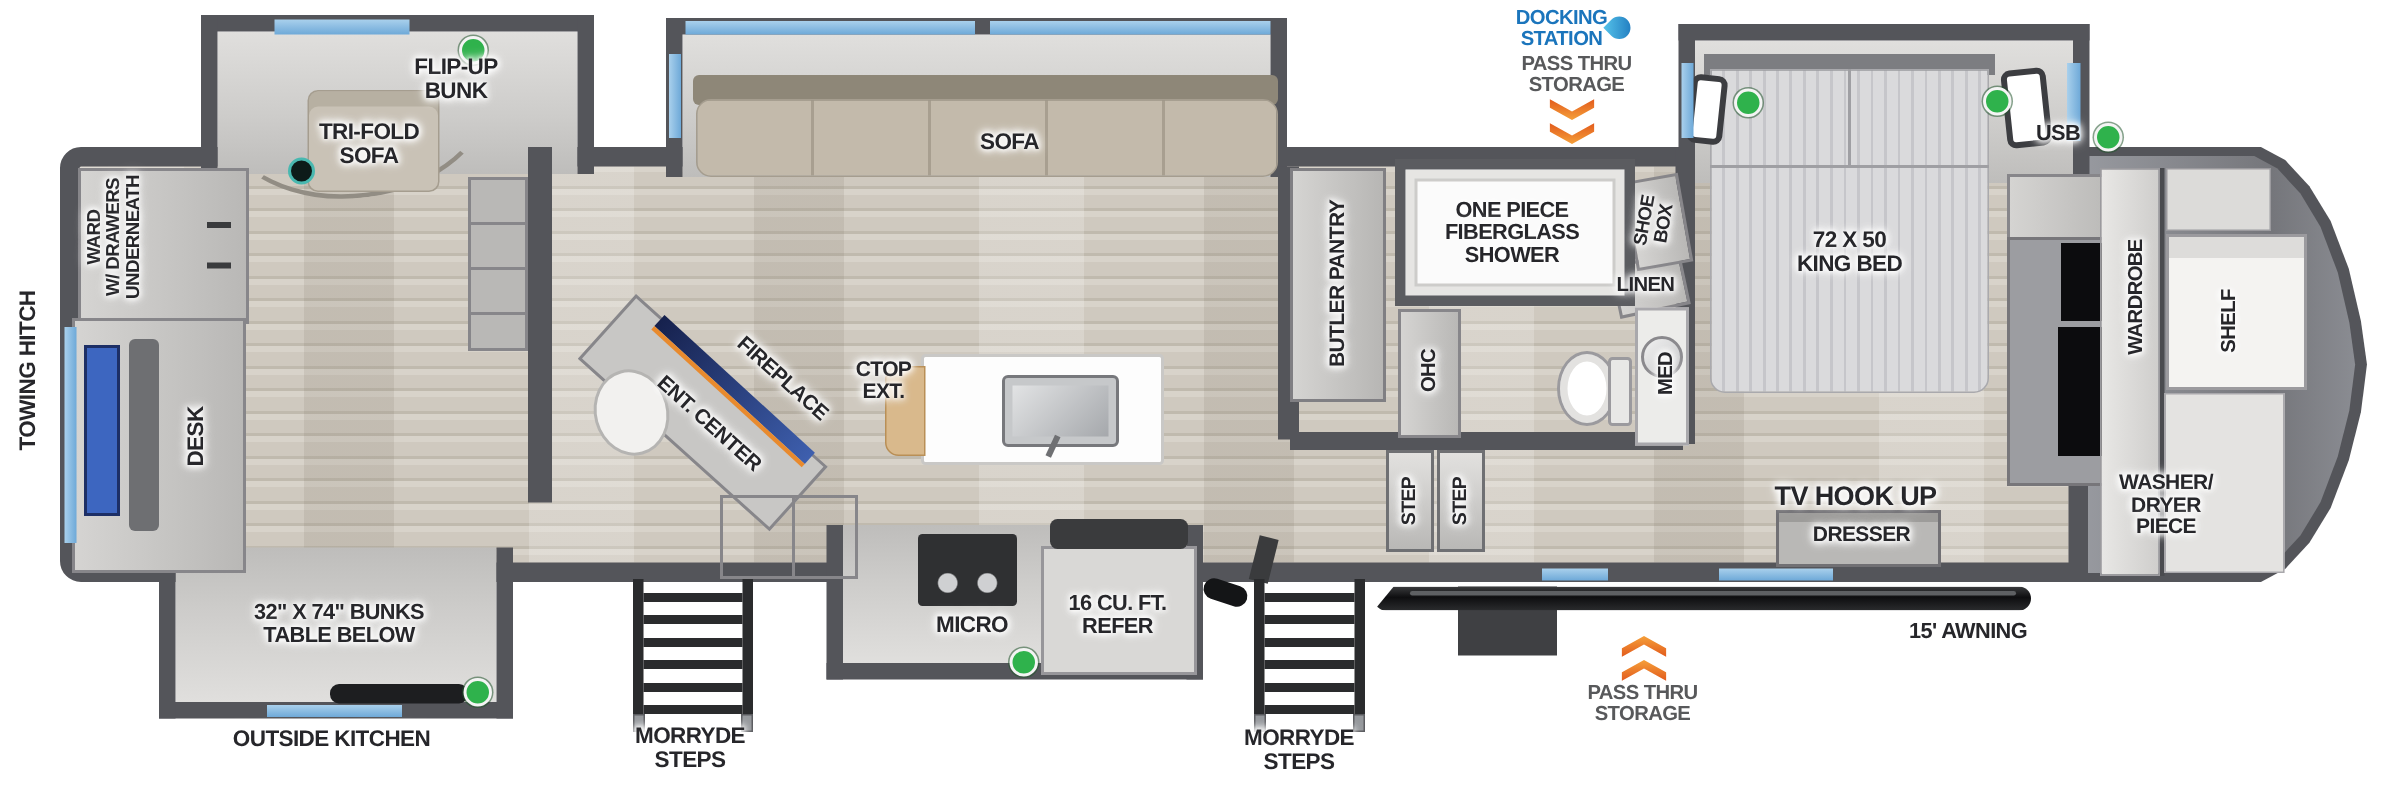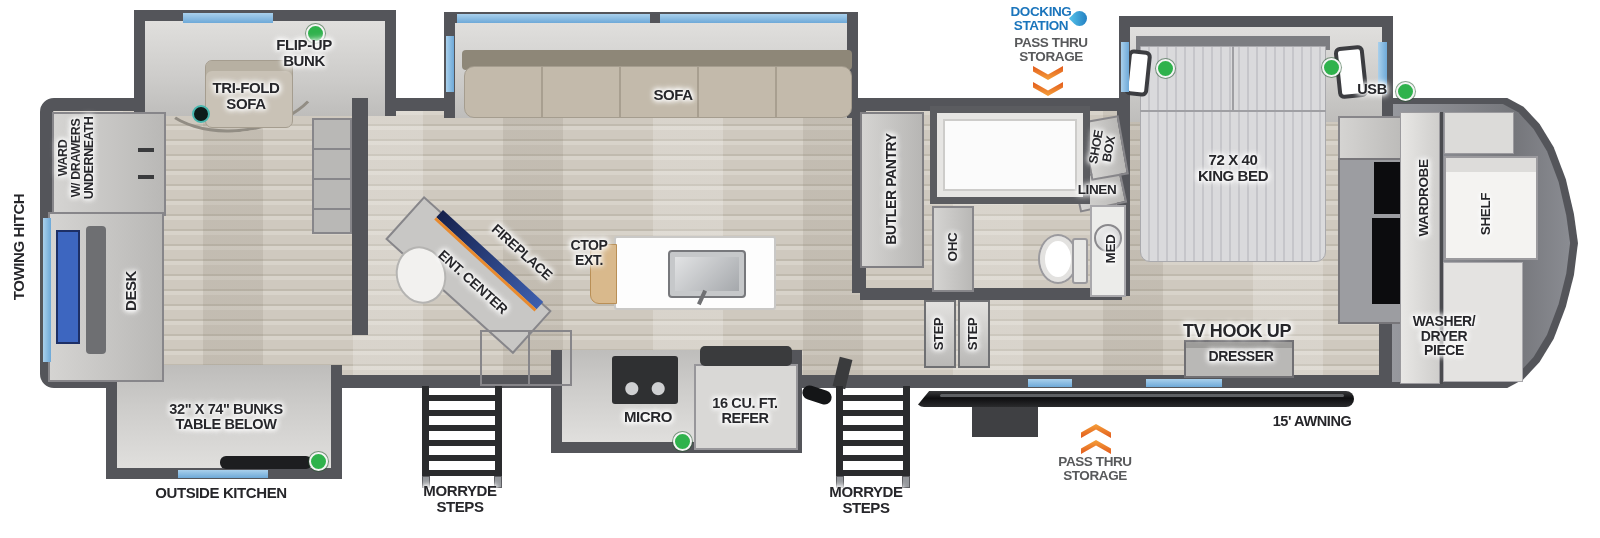--- a/index.html
+++ b/index.html
@@ -193,27 +193,30 @@
   <div class="lbl" style="left:673px;top:95px;">SOFA</div>
   <div class="lbl" style="left:473px;top:282px;font-size:14px;transform:translate(-50%,-50%) rotate(42deg);">ENT. CENTER</div>
   <div class="lbl" style="left:522px;top:252px;font-size:14px;transform:translate(-50%,-50%) rotate(42deg);">FIREPLACE</div>
   <div class="lbl" style="left:589px;top:253px;font-size:14px;">CTOP
 EXT.</div>
   <div class="lbl" style="left:634px;top:417px;margin-left:14px;">MICRO</div>
   <div class="lbl" style="left:745px;top:411px;font-size:14.5px;">16 CU. FT.
 REFER</div>
   <div class="lbl v" style="left:891px;top:189px;font-size:14px;">BUTLER PANTRY</div>
   <div class="lbl v" style="left:953px;top:247px;font-size:13.5px;">OHC</div>
+  <div class="lbl" style="left:1008px;top:156px;font-size:14.5px;">ONE PIECE
+FIBERGLASS
+SHOWER</div>
   <div class="lbl" style="left:1103px;top:148px;font-size:12.5px;transform:translate(-50%,-50%) rotate(-80deg);">SHOE
 BOX</div>
   <div class="lbl" style="left:1097px;top:190px;font-size:13.5px;">LINEN</div>
   <div class="lbl v" style="left:1111px;top:249px;font-size:13.5px;">MED</div>
   <div class="lbl v" style="left:939px;top:334px;font-size:13px;">STEP</div>
   <div class="lbl v" style="left:973px;top:334px;font-size:13px;">STEP</div>
-  <div class="lbl" style="left:1233px;top:168px;">72 X 40
+  <div class="lbl" style="left:1233px;top:168px;">72 X 50
 KING BED</div>
   <div class="lbl" style="left:1237px;top:331px;font-size:18px;">TV HOOK UP</div>
   <div class="lbl" style="left:1241px;top:356px;font-size:14px;">DRESSER</div>
   <div class="lbl v" style="left:1424px;top:198px;font-size:13.5px;">WARDROBE</div>
   <div class="lbl v" style="left:1486px;top:214px;font-size:13.5px;">SHELF</div>
   <div class="lbl" style="left:1444px;top:336px;font-size:14px;">WASHER/
 DRYER
 PIECE</div>
   <div class="lbl" style="left:1312px;top:422px;font-size:14.5px;">15' AWNING</div>
   <div class="lbl gray" style="left:1095px;top:469px;font-size:13.5px;">PASS THRU

